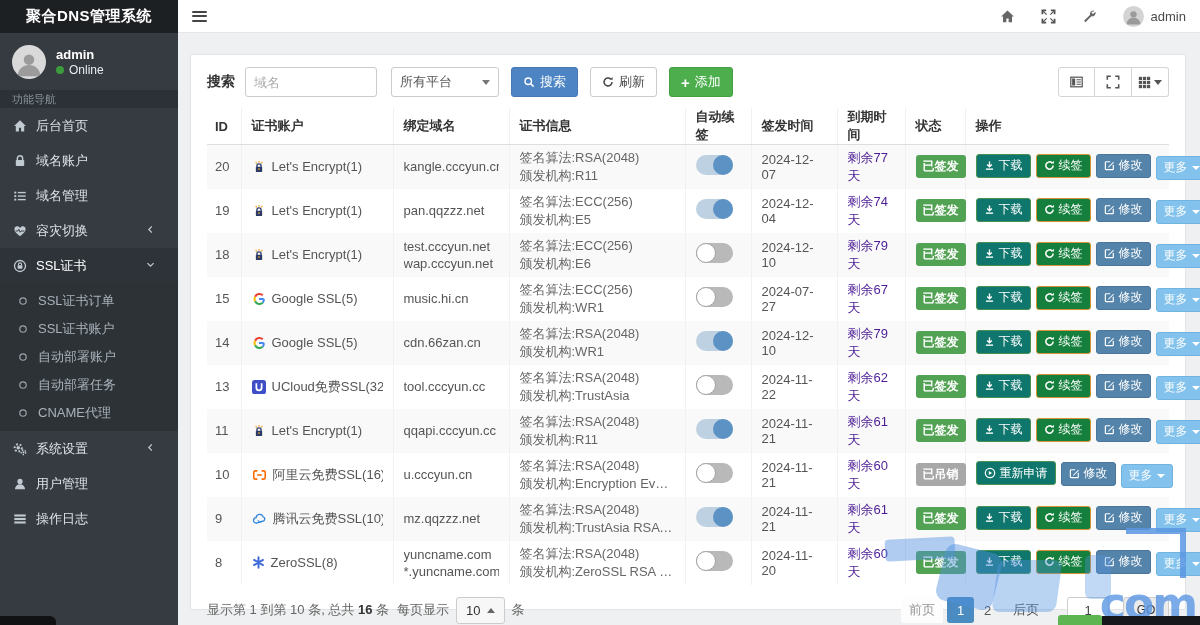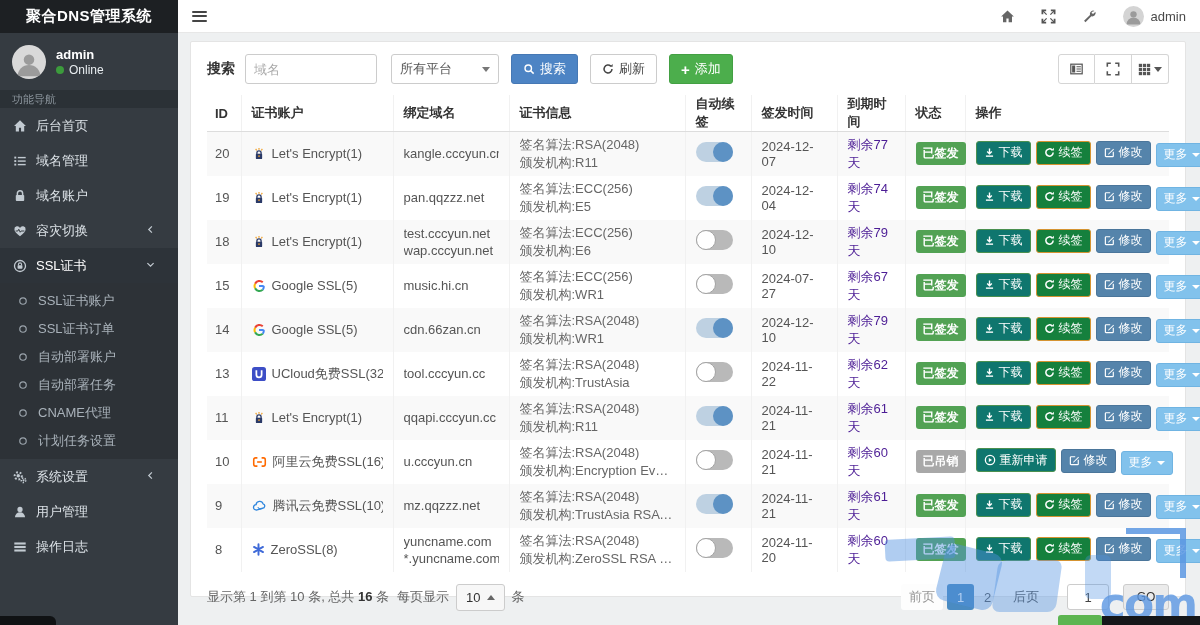--- a/index.html
+++ b/index.html
@@ -32,21 +32,21 @@
   .navbar{height:33px;background:#fff;border-bottom:1px solid #e7e7e7;display:flex;align-items:center;padding:0 14px;flex:none}
   .hamburger{width:15px;height:11px;display:flex;flex-direction:column;justify-content:space-between;cursor:pointer}
   .hamburger i{height:2px;background:#454545;border-radius:1px}
   .nav-right{margin-left:auto;display:flex;align-items:center;gap:26px}
   .nav-ic{cursor:pointer;display:flex;align-items:center}
   .nav-user{display:flex;align-items:center;gap:7px;cursor:pointer}
   .nav-avatar{width:21px;height:21px;border-radius:50%;background:#d4d4d4;position:relative;overflow:hidden}
   .nav-avatar svg{position:absolute;left:2px;top:2px}
   .nav-user span{font-size:13px;color:#4a4a4a}
 
-  .content{flex:1;padding:8px 14px 0 12px}
+  .content{flex:1;padding:21px 14px 0 12px}
   .card{background:#fff;border:1px solid #e4e4e4;border-radius:2px;padding:12px 16px 8px;height:556px;position:relative}
 
   
   .toolbar{display:flex;align-items:center}
   .lbl{font-size:14px;font-weight:bold;color:#333;margin-right:10px}
   .inp{width:132px;height:30px;border:1px solid #ccc;border-radius:3px;padding:0 8px;font-size:13px;color:#333}
   .inp::placeholder{color:#a9a9a9}
   .sel{width:108px;height:30px;border:1px solid #ccc;border-radius:3px;margin-left:14px;display:flex;align-items:center;padding:0 8px;font-size:13px;color:#555;cursor:pointer;background:#fff}
   .sel .car{margin-left:auto;width:0;height:0;border-left:4px solid transparent;border-right:4px solid transparent;border-top:5px solid #777}
   .btn{height:30px;border-radius:3px;border:1px solid transparent;display:inline-flex;align-items:center;gap:5px;padding:0 11px;font-size:13px;cursor:pointer;margin-left:12px}
@@ -136,44 +136,44 @@
         <span style="display:flex">
           <svg width="14" height="14" viewBox="0 0 16 16">
             <path d="M8 1.5L1.2 8h2v6.2h3.6V10h2.4v4.2h3.6V8h2z" fill="currentColor"></path>
           </svg>
         </span>
         <span>后台首页</span>
       </div>
       <div class="nav-item">
         <span style="display:flex">
           <svg width="14" height="14" viewBox="0 0 16 16">
+            <path d="M5 7V5a3 3 0 0 1 6 0v2" fill="none" stroke="currentColor" stroke-width="1.7"></path>
+            <rect x="3.2" y="6.8" width="9.6" height="6.8" rx="1" fill="currentColor"></rect>
+          </svg>
+        </span>
+        <span>域名账户</span>
+      </div>
+      <div class="nav-item">
+        <span style="display:flex">
+          <svg width="14" height="14" viewBox="0 0 16 16">
             <g fill="currentColor">
               <rect x="1.5" y="3" width="2.2" height="2.2"></rect>
               <rect x="1.5" y="7" width="2.2" height="2.2"></rect>
               <rect x="1.5" y="11" width="2.2" height="2.2"></rect>
               <rect x="5.5" y="3.3" width="9" height="1.6"></rect>
               <rect x="5.5" y="7.3" width="9" height="1.6"></rect>
               <rect x="5.5" y="11.3" width="9" height="1.6"></rect>
             </g>
           </svg>
         </span>
         <span>域名管理</span>
       </div>
       <div class="nav-item">
         <span style="display:flex">
           <svg width="14" height="14" viewBox="0 0 16 16">
-            <path d="M5 7V5a3 3 0 0 1 6 0v2" fill="none" stroke="currentColor" stroke-width="1.7"></path>
-            <rect x="3.2" y="6.8" width="9.6" height="6.8" rx="1" fill="currentColor"></rect>
-          </svg>
-        </span>
-        <span>域名账户</span>
-      </div>
-      <div class="nav-item">
-        <span style="display:flex">
-          <svg width="14" height="14" viewBox="0 0 16 16">
             <path d="M8 14C3.8 10.9 1.6 8.7 1.6 6.1A3.3 3.3 0 0 1 8 4.7 3.3 3.3 0 0 1 14.4 6.1c0 2.6-2.2 4.8-6.4 7.9z" fill="currentColor"></path>
             <path d="M3 8h2.6l1-2 1.6 3.4 1-1.4H13" stroke="#353b41" stroke-width="1.1" fill="none"></path>
           </svg>
         </span>
         <span>容灾切换</span>
         <span class="chev"><svg width="11" height="11" viewBox="0 0 16 16">
             <path d="M10 3.5L5.5 8l4.5 4.5" fill="none" stroke="currentColor" stroke-width="1.8"></path>
           </svg></span>
       </div>
       <div class="nav-item active">
@@ -189,29 +189,29 @@
             <path d="M3.5 6l4.5 4.5L12.5 6" fill="none" stroke="currentColor" stroke-width="1.8"></path>
           </svg></span>
       </div>
       <div class="submenu">
         <div class="sub-item">
           <span style="display:flex">
             <svg width="12" height="12" viewBox="0 0 16 16">
               <circle cx="8" cy="8" r="4.3" fill="none" stroke="currentColor" stroke-width="1.6"></circle>
             </svg>
           </span>
-          <span>SSL证书账户</span>
+          <span>SSL证书订单</span>
         </div>
         <div class="sub-item">
           <span style="display:flex">
             <svg width="12" height="12" viewBox="0 0 16 16">
               <circle cx="8" cy="8" r="4.3" fill="none" stroke="currentColor" stroke-width="1.6"></circle>
             </svg>
           </span>
-          <span>SSL证书订单</span>
+          <span>SSL证书账户</span>
         </div>
         <div class="sub-item">
           <span style="display:flex">
             <svg width="12" height="12" viewBox="0 0 16 16">
               <circle cx="8" cy="8" r="4.3" fill="none" stroke="currentColor" stroke-width="1.6"></circle>
             </svg>
           </span>
           <span>自动部署账户</span>
         </div>
         <div class="sub-item">
@@ -222,28 +222,20 @@
           </span>
           <span>自动部署任务</span>
         </div>
         <div class="sub-item">
           <span style="display:flex">
             <svg width="12" height="12" viewBox="0 0 16 16">
               <circle cx="8" cy="8" r="4.3" fill="none" stroke="currentColor" stroke-width="1.6"></circle>
             </svg>
           </span>
           <span>CNAME代理</span>
-        </div>
-        <div class="sub-item">
-          <span style="display:flex">
-            <svg width="12" height="12" viewBox="0 0 16 16">
-              <circle cx="8" cy="8" r="4.3" fill="none" stroke="currentColor" stroke-width="1.6"></circle>
-            </svg>
-          </span>
-          <span>计划任务设置</span>
         </div>
       </div>
       <div class="nav-item">
         <span style="display:flex">
           <svg width="14" height="14" viewBox="0 0 16 16">
             <g fill="currentColor">
               <circle cx="6" cy="6.7" r="2"></circle>
               <circle cx="6" cy="6.7" r="4.1" fill="none" stroke="currentColor" stroke-width="2.3" stroke-dasharray="2 2.1"></circle>
               <circle cx="12" cy="11.8" r="1.2"></circle>
               <circle cx="12" cy="11.8" r="2.6" fill="none" stroke="currentColor" stroke-width="1.7" stroke-dasharray="1.5 1.6"></circle>

